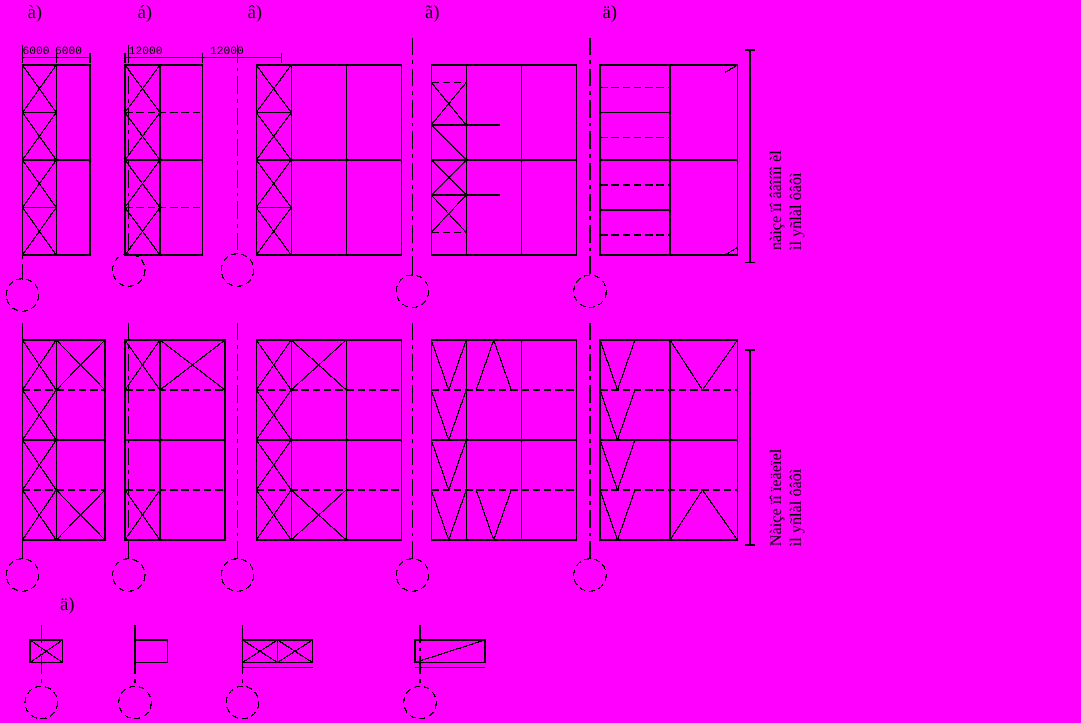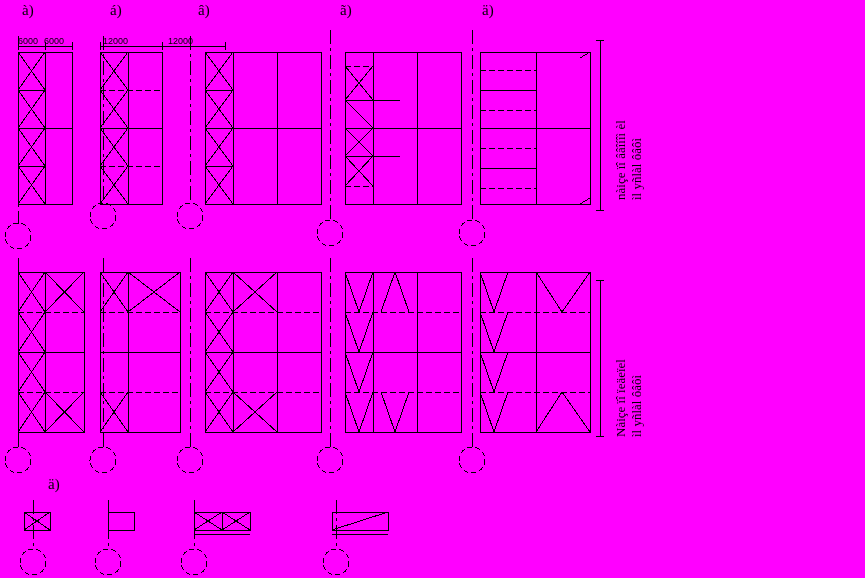--- a/index.html
+++ b/index.html
@@ -13,21 +13,21 @@
   .page{position:absolute;left:0;top:0;width:865px;height:578px;}
   .lbl{
     position:absolute;
     font-family:"Liberation Serif", serif;
     font-size:15px;
     color:#000;
     white-space:nowrap;
   }
   .dim{
     position:absolute;
-    font-family:Liberation Sans, sans-serif;
+    font-family:Liberation Mono, monospace;
     font-size:9px;
     color:#000;
     white-space:nowrap;
   }
   .vlabel{
     position:absolute;
     font-family:"Liberation Serif", serif;
     font-size:13px;
     color:#000;
     white-space:nowrap;

